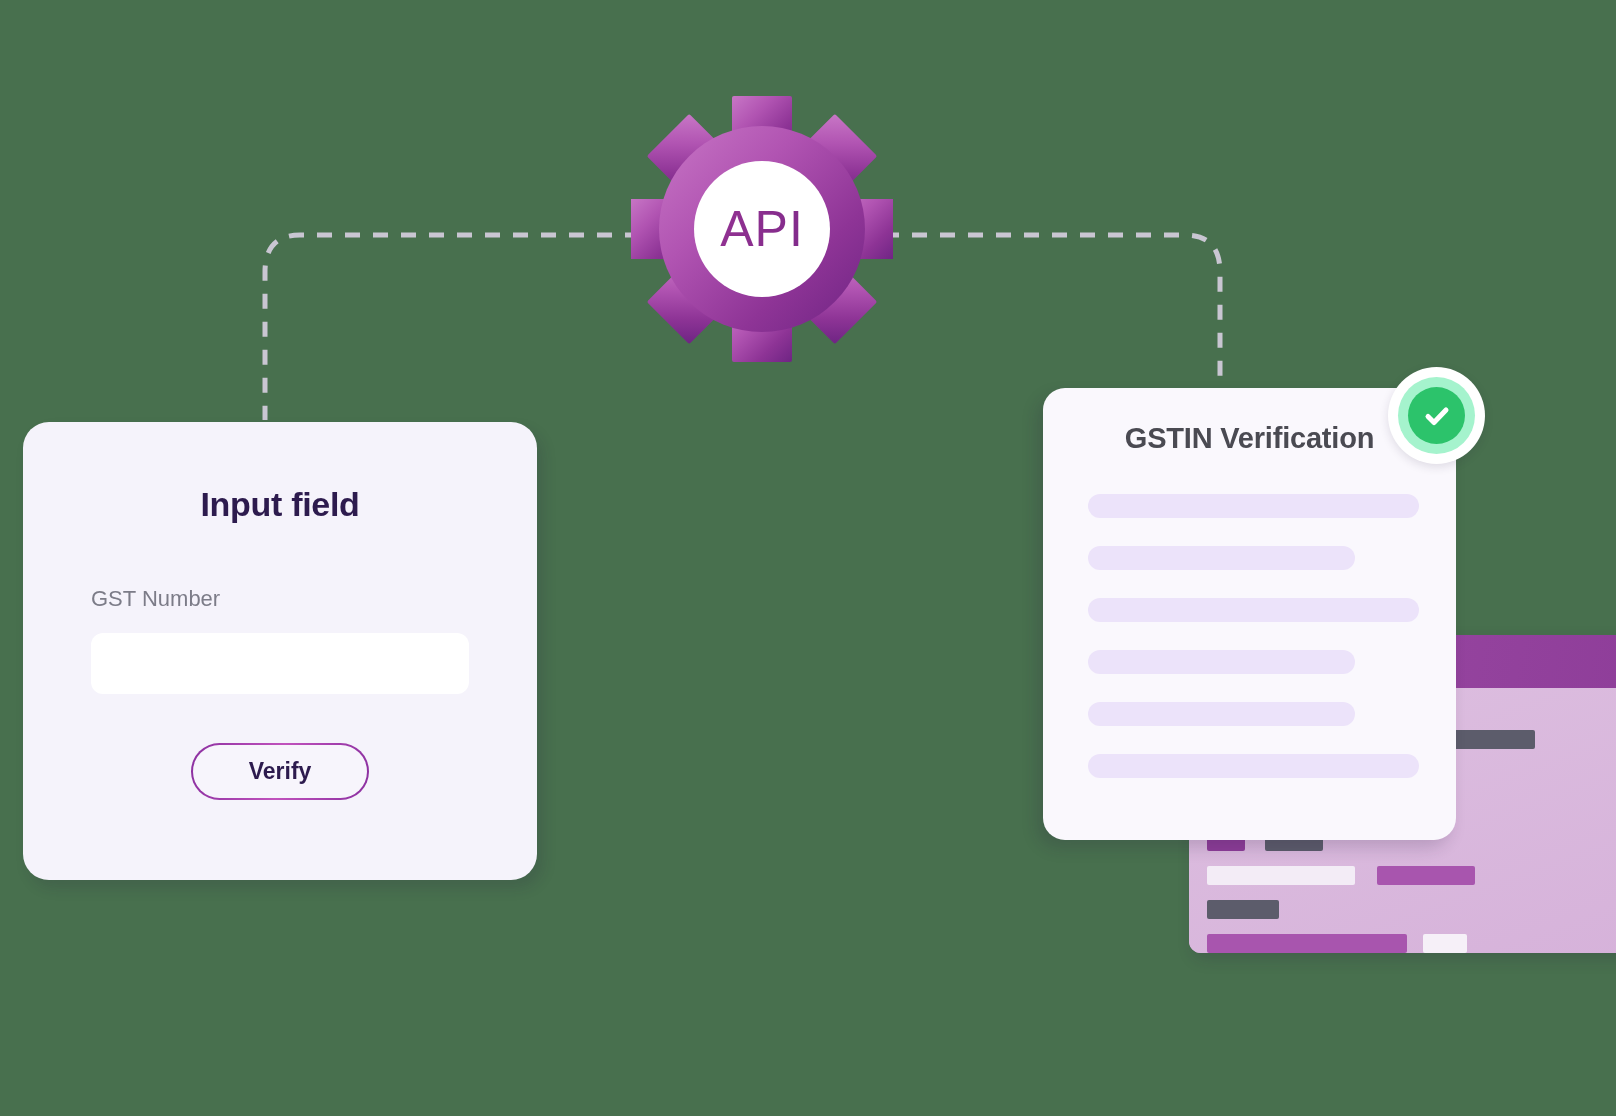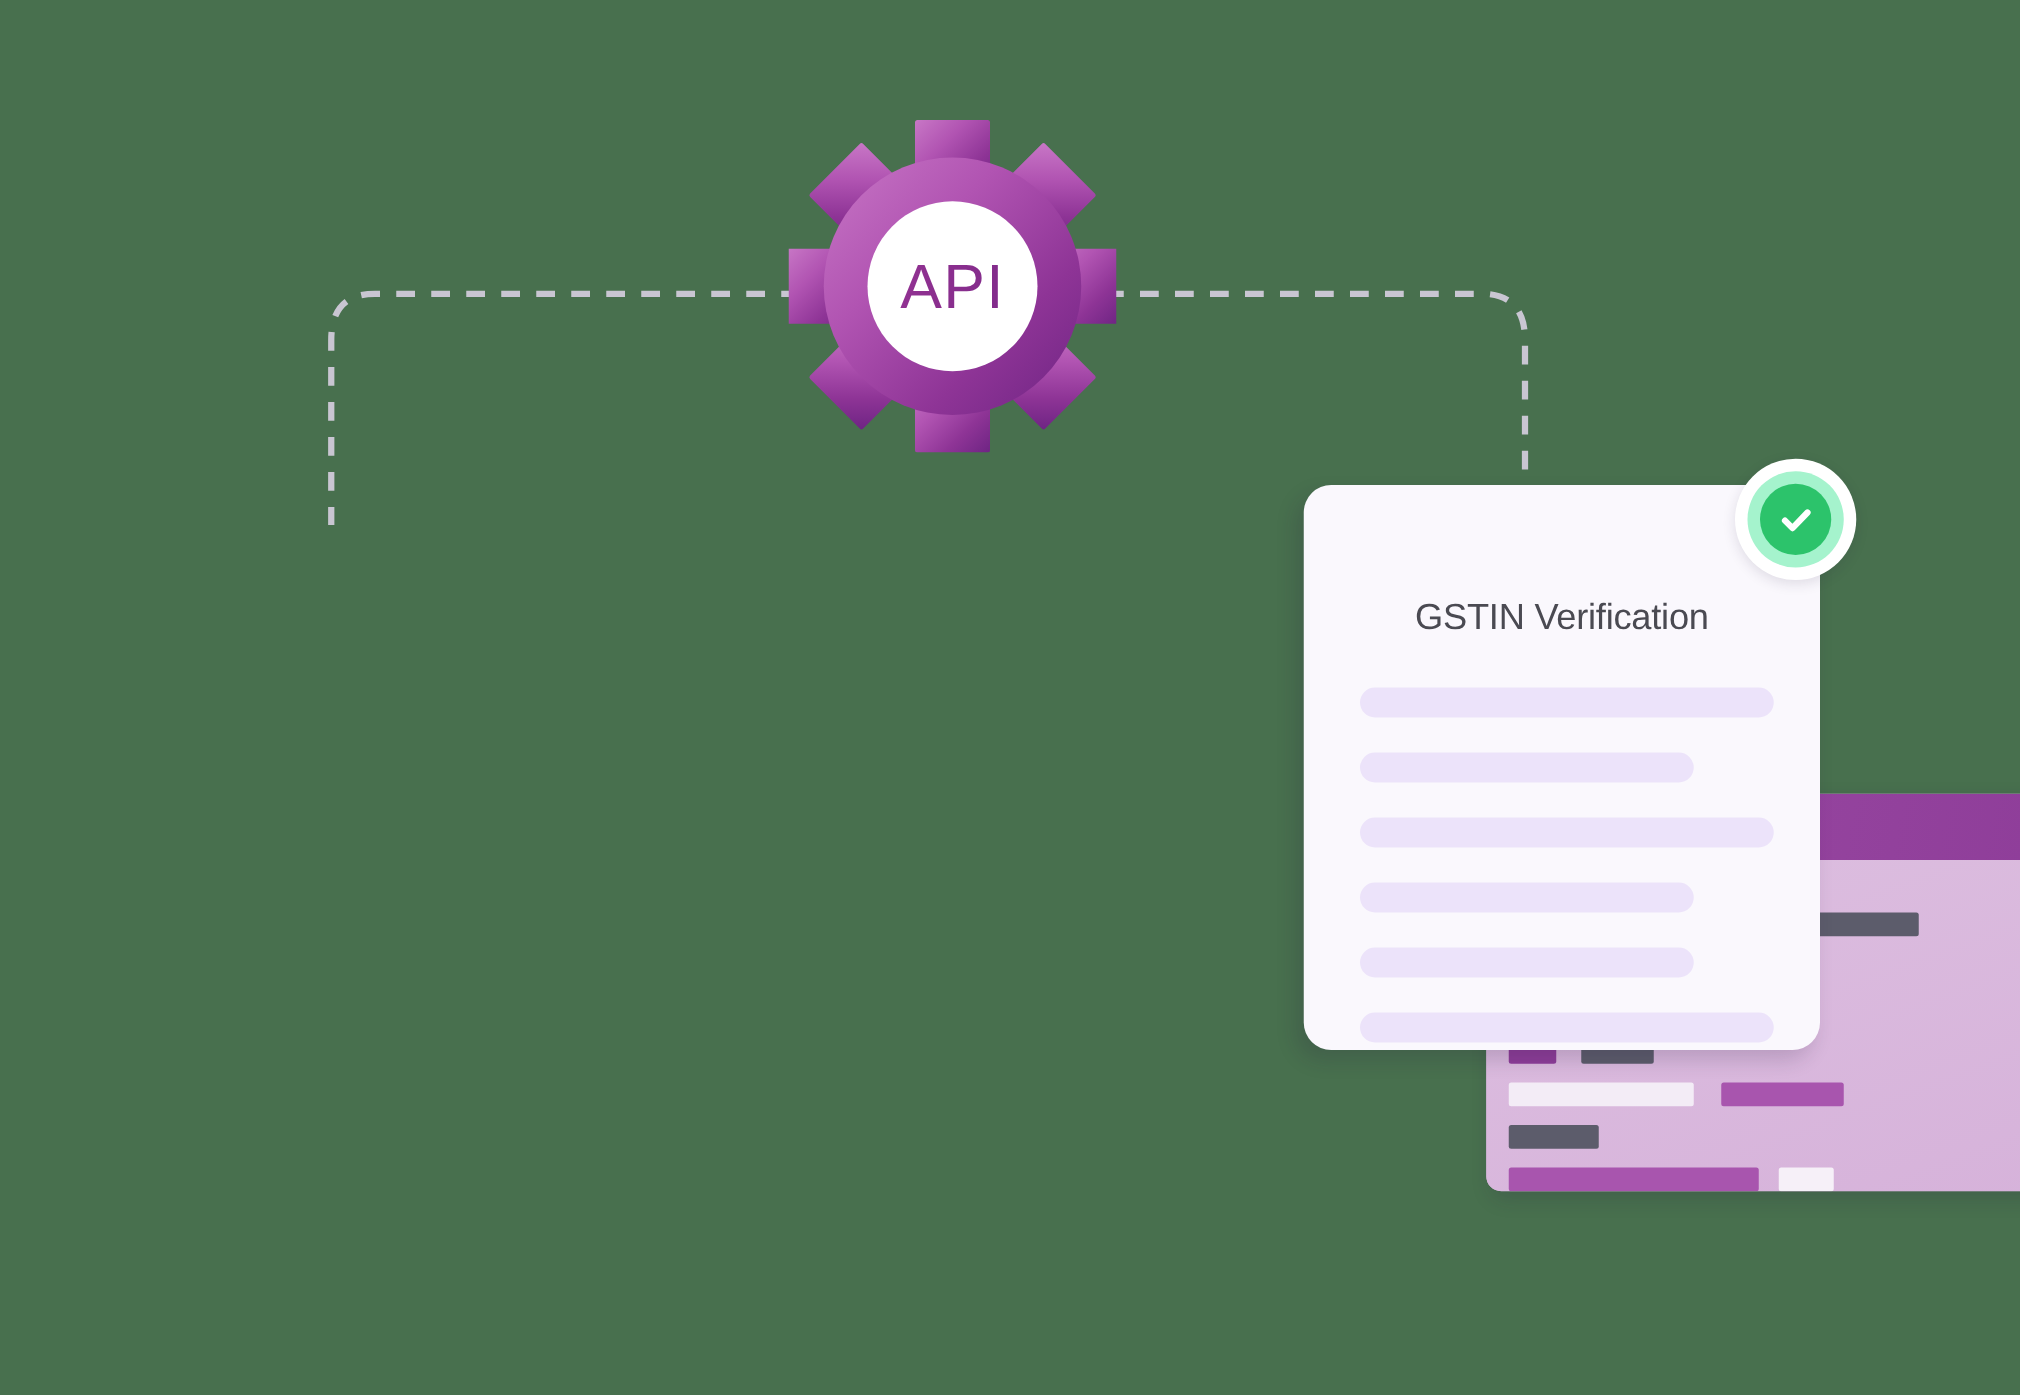--- a/index.html
+++ b/index.html
@@ -158,24 +158,24 @@
     top: 388px;
     width: 413px;
     height: 452px;
     background: #faf8fd;
     border-radius: 22px;
     box-shadow: -6px 8px 16px rgba(40,30,60,0.18);
     box-sizing: border-box;
   }
   .gstin-title {
     margin: 0;
-    padding-top: 90px;
+    padding-top: 34px;
     text-align: center;
     font-size: 29px;
-    font-weight: normal;
+    font-weight: bold;
     color: #4a4a52;
     letter-spacing: -0.2px;
   }
   .skeleton-list {
     margin: 0;
     padding: 39px 0 0 45px;
     list-style: none;
   }
   .skeleton-bar {
     height: 24px;
@@ -250,20 +250,26 @@
           </g>
         </g>
         <circle cx="0" cy="0" r="103"></circle>
         <circle cx="0" cy="0" r="68" fill="#ffffff"></circle>
         <path d="M -56 16 A 58 58 0 0 1 -22 -50" fill="none" stroke="#ffffff" stroke-width="7" stroke-linecap="round" opacity="0.95"></path>
       </g>
     </svg>
     <div class="gear-label">API</div>
   </div>
 
+  <div class="input-card">
+    <h2 class="input-card-title">Input field</h2>
+    <p class="field-label">GST Number</p>
+    <input class="gst-input" type="text" value="" placeholder="" style="">
+    <button class="verify-btn">Verify</button>
+  </div>
 
   <div class="browser-mock">
     <div class="browser-bar">
       <span class="browser-dot"></span>
       <span class="browser-dot"></span>
       <span class="browser-dot"></span>
     </div>
     <div class="browser-body" id="browser-body">
         <div class="mock-row" style="left: 18px; top: 42px; width: 120px; background: rgb(243, 236, 246);"></div>
         <div class="mock-row" style="left: 154px; top: 42px; width: 58px; background: rgb(142, 61, 153);"></div>

